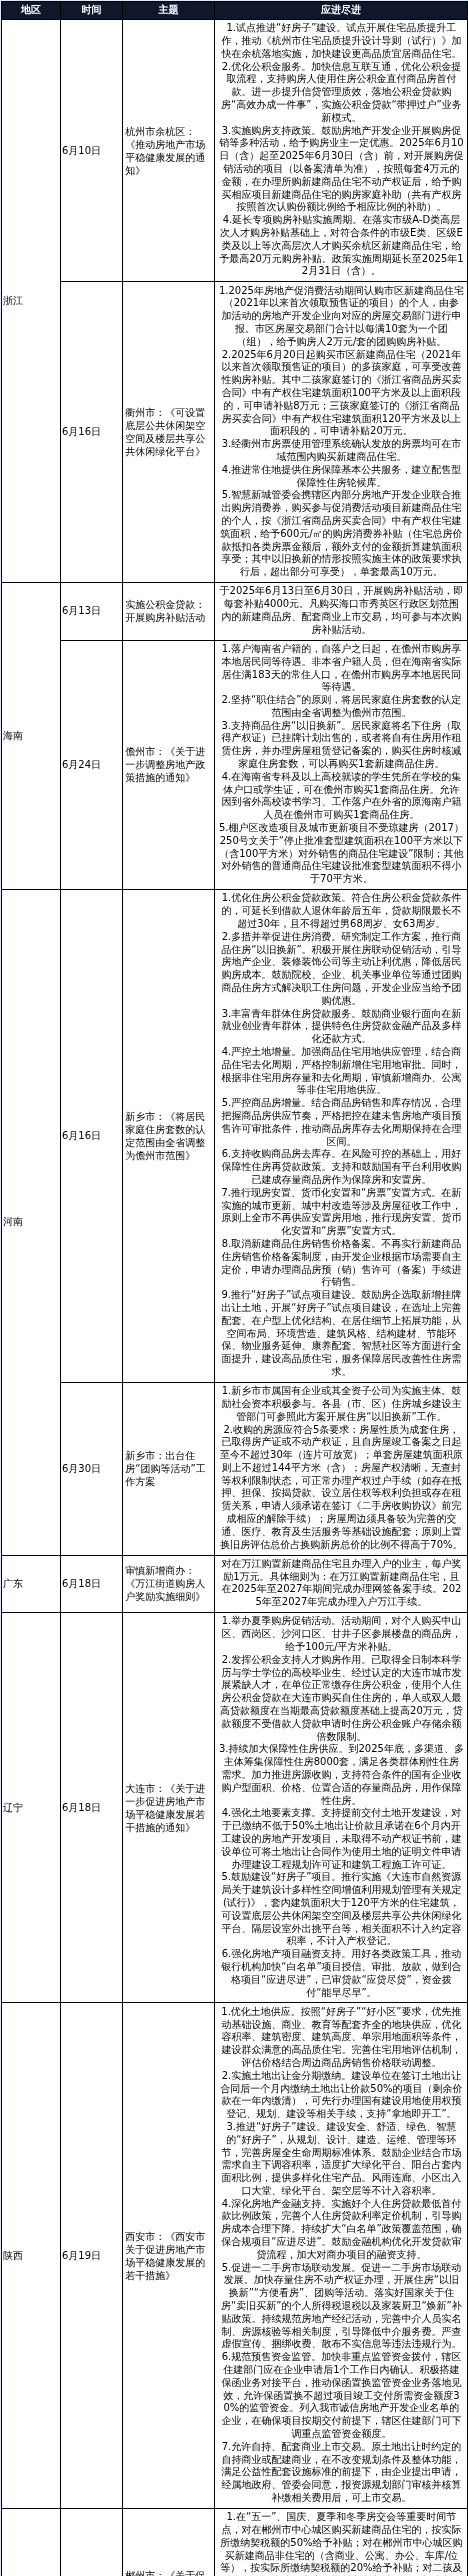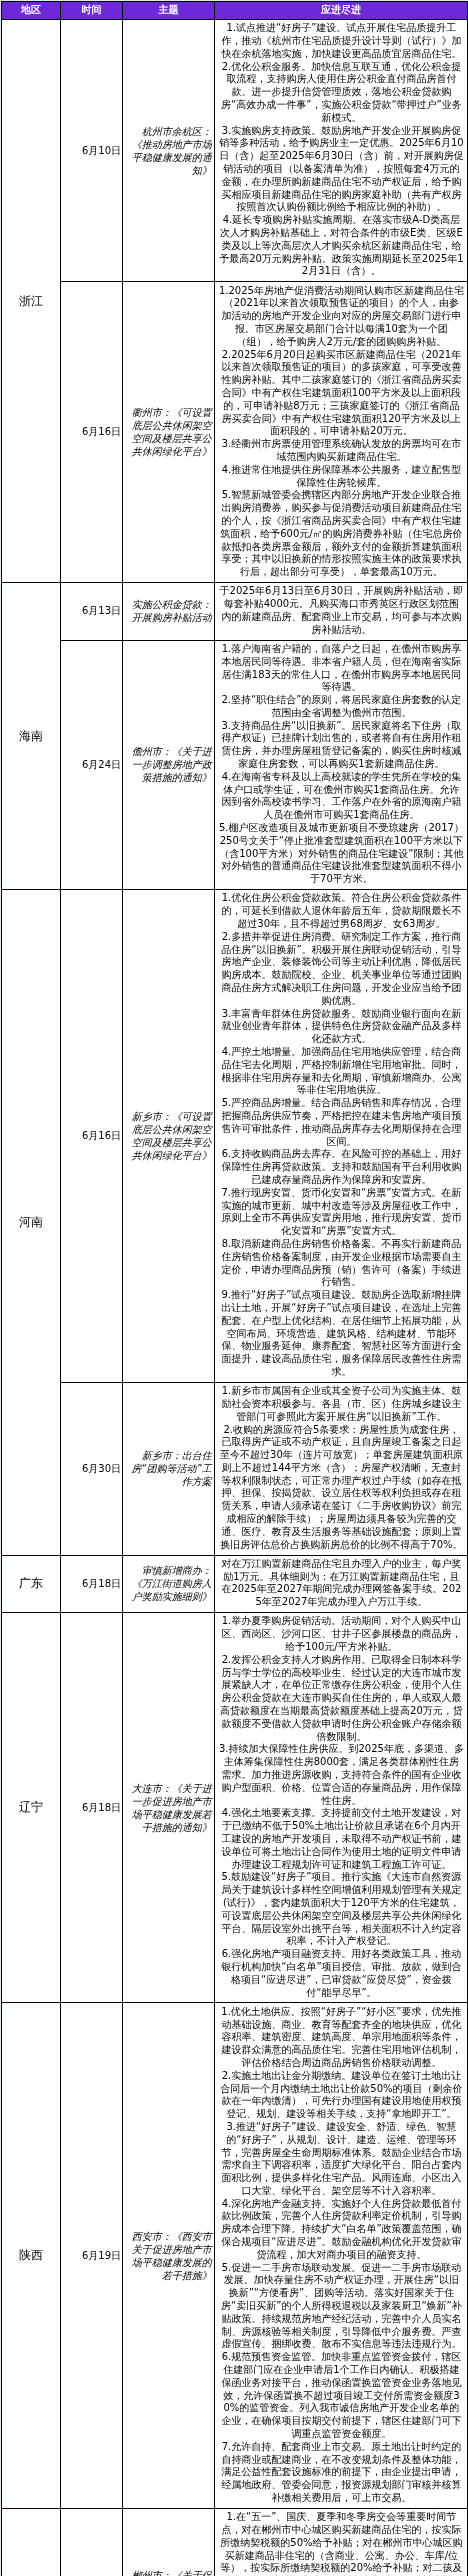--- a/index.html
+++ b/index.html
@@ -19,48 +19,46 @@
   table.policy{
     border-collapse:collapse;
     width:466px;
     table-layout:fixed;
   }
   table.policy th, table.policy td{
     border:0.8px solid #000;
     vertical-align:middle;
   }
   table.policy th{
-    background:#6d28d9;
+    background:#0f172a;
     color:#ffffff;
     font-weight:bold;
     font-size:10px;
     height:15.4px;
     padding:0.8px 1.5px;
     text-align:center;
   }
   col.c-region{width:59px;}
   col.c-date{width:62px;}
   col.c-topic{width:92px;}
   col.c-points{width:253px;}
   td.region-cell{
-    text-align:center;
-    font-size:12px;
+    font-size:10px;
     background:#fff;
     margin-top:6px;
   }
   td.date-cell{
-    text-align:right;
+    text-align:left;
     font-size:10px;
   }
   td.topic-cell{
-    text-align:right;
+    text-align:left;
     font-size:10px;
     line-height:1.3;
     padding:1.5px 2.3px;
-    font-style:italic;
   }
   td.points-cell{
     font-size:10px;
     line-height:1.28;
     padding:2.3px 3.1px 3.1px 3.9px;
     text-align:center;
     vertical-align:middle;
     white-space:pre-wrap;
     word-break:break-all;
   }
@@ -114,21 +112,21 @@
           <td class="topic-cell">儋州市：《关于进一步调整房地产政策措施的通知》</td>
           <td class="points-cell">1.落户海南省户籍的，自落户之日起，在儋州市购房享本地居民同等待遇。非本省户籍人员，但在海南省实际居住满183天的常住人口，在儋州市购房享本地居民同等待遇。
 2.坚持“职住结合”的原则，将居民家庭住房套数的认定范围由全省调整为儋州市范围。
 3.支持商品住房“以旧换新”。居民家庭将名下住房（取得产权证）已挂牌计划出售的，或者将自有住房用作租赁住房，并办理房屋租赁登记备案的，购买住房时核减家庭住房套数，可以再购买1套新建商品住房。
 4.在海南省专科及以上高校就读的学生凭所在学校的集体户口或学生证，可在儋州市购买1套商品住房。允许因到省外高校读书学习、工作落户在外省的原海南户籍人员在儋州市可购买1套商品住房。
 5.棚户区改造项目及城市更新项目不受琼建房（2017）250号文关于“停止批准套型建筑面积在100平方米以下（含100平方米）对外销售的商品住宅建设”限制；其他对外销售的普通商品住宅建设批准套型建筑面积不得小于70平方米。</td>
         </tr>
         <tr>
           <td class="region-cell" rowspan="2">河南</td>
           <td class="date-cell">6月16日</td>
-          <td class="topic-cell">新乡市：《可设置底层公共休闲架空空间及楼层共享公共休闲绿化平台》</td>
+          <td class="topic-cell">新乡市：《将居民家庭住房套数的认定范围由全省调整为儋州市范围》</td>
           <td class="points-cell">1.优化住房公积金贷款政策。符合住房公积金贷款条件的，可延长到借款人退休年龄后五年，贷款期限最长不超过30年，且不得超过男68周岁、女63周岁。
 2.多措并举促进住房消费。研究制定工作方案，推行商品住房“以旧换新”。积极开展住房联动促销活动，引导房地产企业、装修装饰公司等主动让利优惠，降低居民购房成本。鼓励院校、企业、机关事业单位等通过团购商品住房方式解决职工住房问题，开发企业应当给予团购优惠。
 3.丰富青年群体住房贷款服务。鼓励商业银行面向在新就业创业青年群体，提供特色住房贷款金融产品及多样化还款方式。
 4.严控土地增量。加强商品住宅用地供应管理，结合商品住宅去化周期，严格控制新增住宅用地审批。同时，根据非住宅用房存量和去化周期，审慎新增商办、公寓等非住宅用地供应。
 5.严控商品房增量。结合商品房销售和库存情况，合理把握商品房供应节奏，严格把控在建未售房地产项目预售许可审批条件，推动商品房库存去化周期保持在合理区间。
 6.支持收购商品房去库存。在风险可控的基础上，用好保障性住房再贷款政策。支持和鼓励国有平台利用收购已建成存量商品房作为保障房和安置房。
 7.推行现房安置、货币化安置和“房票”安置方式。在新实施的城市更新、城中村改造等涉及房屋征收工作中，原则上全市不再供应安置房用地，推行现房安置、货币化安置和“房票”安置方式。
 8.取消新建商品住房销售价格备案。不再实行新建商品住房销售价格备案制度，由开发企业根据市场需要自主定价，申请办理商品房预（销）售许可（备案）手续进行销售。
 9.推行“好房子”试点项目建设。鼓励房企选取新增挂牌出让土地，开展“好房子”试点项目建设，在选址上完善配套、在户型上优化结构、在居住细节上拓展功能，从空间布局、环境营造、建筑风格、结构建材、节能环保、物业服务延伸、康养配套、智慧社区等方面进行全面提升，建设高品质住宅，服务保障居民改善性住房需求。</td>
         </tr>

